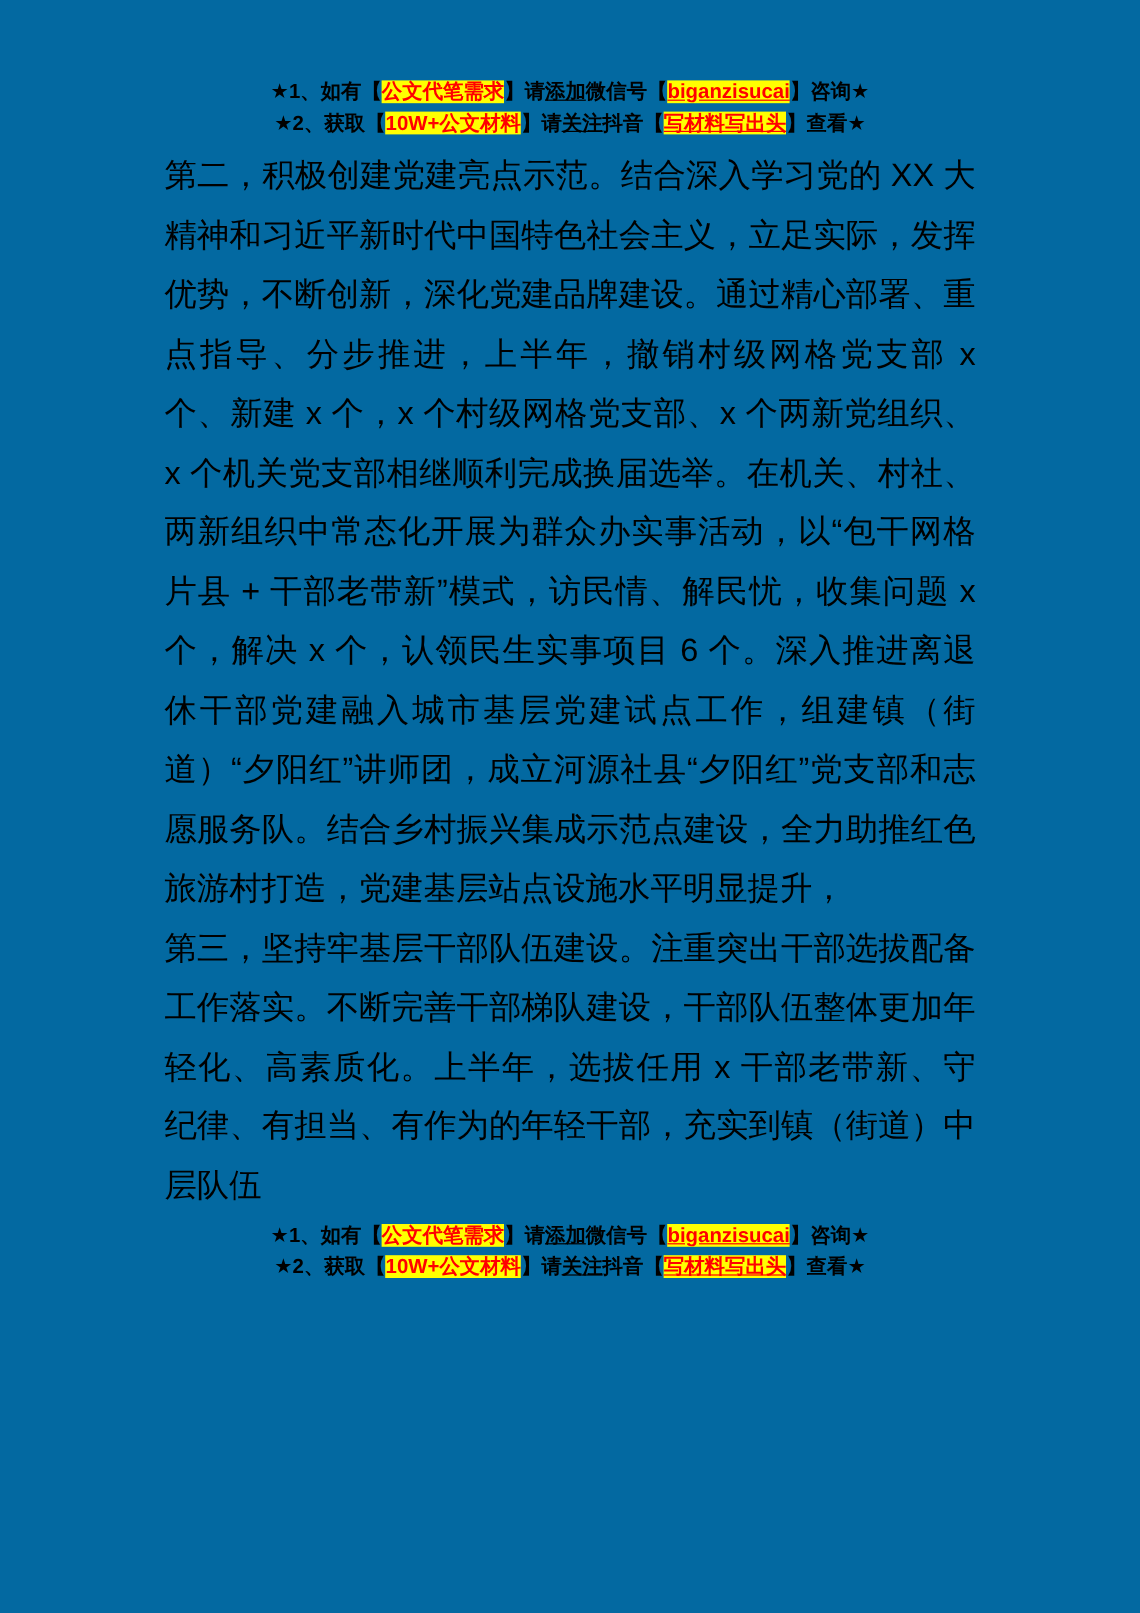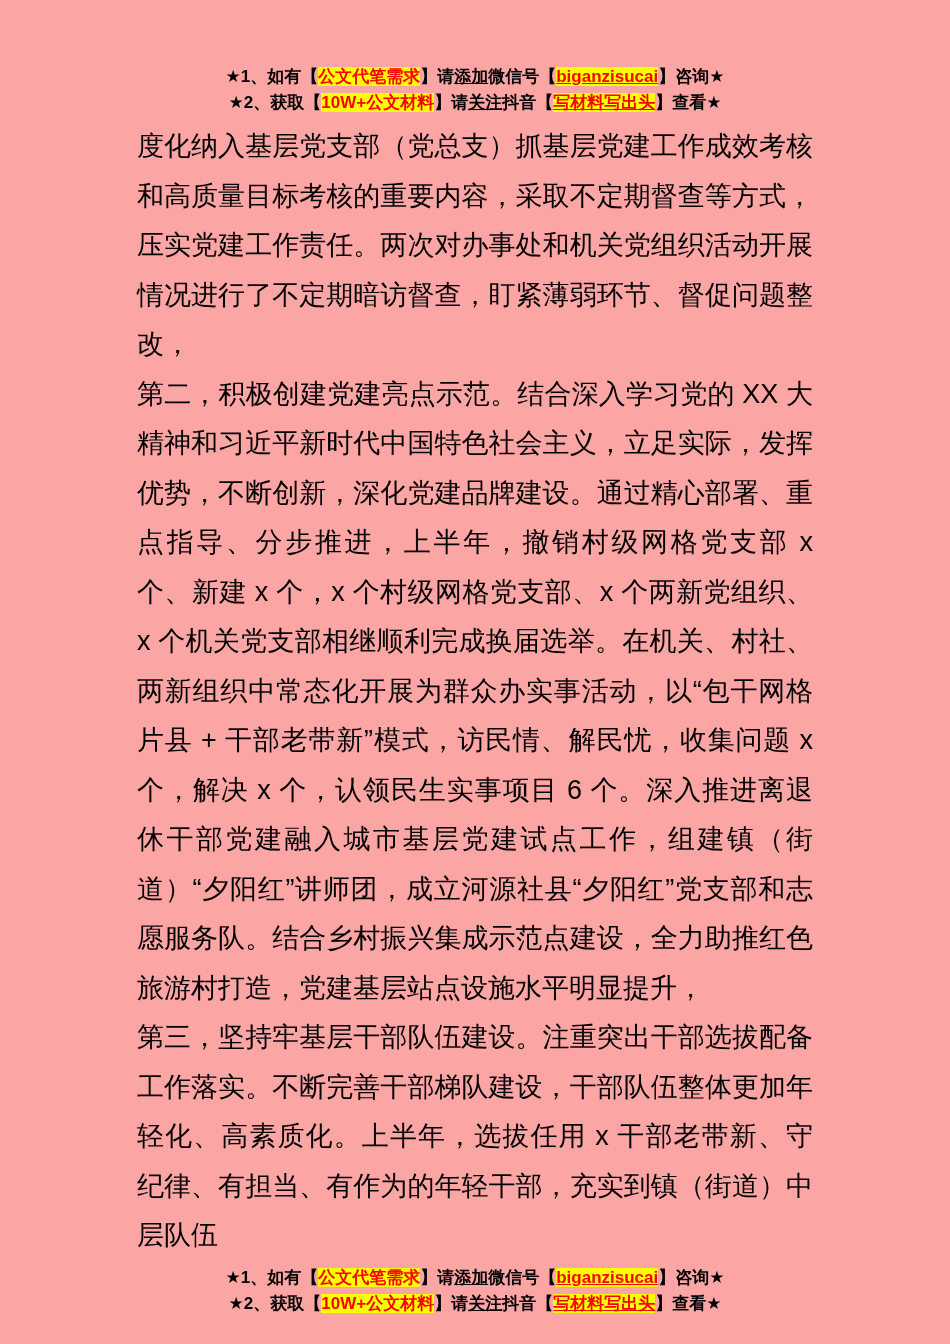--- a/index.html
+++ b/index.html
@@ -1,20 +1,20 @@
 <!DOCTYPE html>
 <html><head>
 <meta charset="utf-8">
 <style>
   html, body { margin: 0; padding: 0; background: #ffffff; }
   .page {
     position: relative;
     width: 950px;
     height: 1344px;
-    background: #fca5a5;
+    background: #0369a1;
     overflow: hidden;
     font-family: "Liberation Sans", "DejaVu Sans", sans-serif;
     color: #000000;
   }
   .promo {
     text-align: center;
     font-size: 17px;
     font-weight: bold;
     line-height: 26px;
     color: #000000;
@@ -39,21 +39,20 @@
 <body>
 
 <div class="page">
 
   <div class="promo promo-top">
     <div class="promo-line"><span>★1、如有【</span><span class="hl">公文代笔需求</span><span>】请</span><span class="u">添加</span><span>微信号【</span><span class="hl u">biganzisucai</span><span>】咨询★</span></div>
     <div class="promo-line"><span>★2、获取【</span><span class="hl">10W+公文材料</span><span>】请</span><span class="u">关注</span><span>抖音【</span><span class="hl u">写材料写出头</span><span>】查看★</span></div>
   </div>
 
   <div class="doc">
-    <p>度化纳入基层党支部（党总支）抓基层党建工作成效考核和高质量目标考核的重要内容，采取不定期督查等方式，压实党建工作责任。两次对办事处和机关党组织活动开展情况进行了不定期暗访督查，盯紧薄弱环节、督促问题整改，</p>
     <p>第二，积极创建党建亮点示范。结合深入学习党的 XX 大精神和习近平新时代中国特色社会主义，立足实际，发挥优势，不断创新，深化党建品牌建设。通过精心部署、重点指导、分步推进，上半年，撤销村级网格党支部 x 个、新建 x 个，x 个村级网格党支部、x 个两新党组织、x 个机关党支部相继顺利完成换届选举。在机关、村社、两新组织中常态化开展为群众办实事活动，以“包干网格片县 + 干部老带新”模式，访民情、解民忧，收集问题 x 个，解决 x 个，认领民生实事项目 6 个。深入推进离退休干部党建融入城市基层党建试点工作，组建镇（街道）“夕阳红”讲师团，成立河源社县“夕阳红”党支部和志愿服务队。结合乡村振兴集成示范点建设，全力助推红色旅游村打造，党建基层站点设施水平明显提升，</p>
     <p>第三，坚持牢基层干部队伍建设。注重突出干部选拔配备工作落实。不断完善干部梯队建设，干部队伍整体更加年轻化、高素质化。上半年，选拔任用 x 干部老带新、守纪律、有担当、有作为的年轻干部，充实到镇（街道）中层队伍</p>
   </div>
 
   <div class="promo promo-bottom">
     <div class="promo-line"><span>★1、如有【</span><span class="hl">公文代笔需求</span><span>】请</span><span class="u">添加</span><span>微信号【</span><span class="hl u">biganzisucai</span><span>】咨询★</span></div>
     <div class="promo-line"><span>★2、获取【</span><span class="hl">10W+公文材料</span><span>】请</span><span class="u">关注</span><span>抖音【</span><span class="hl u">写材料写出头</span><span>】查看★</span></div>
   </div>
 
 </div>

